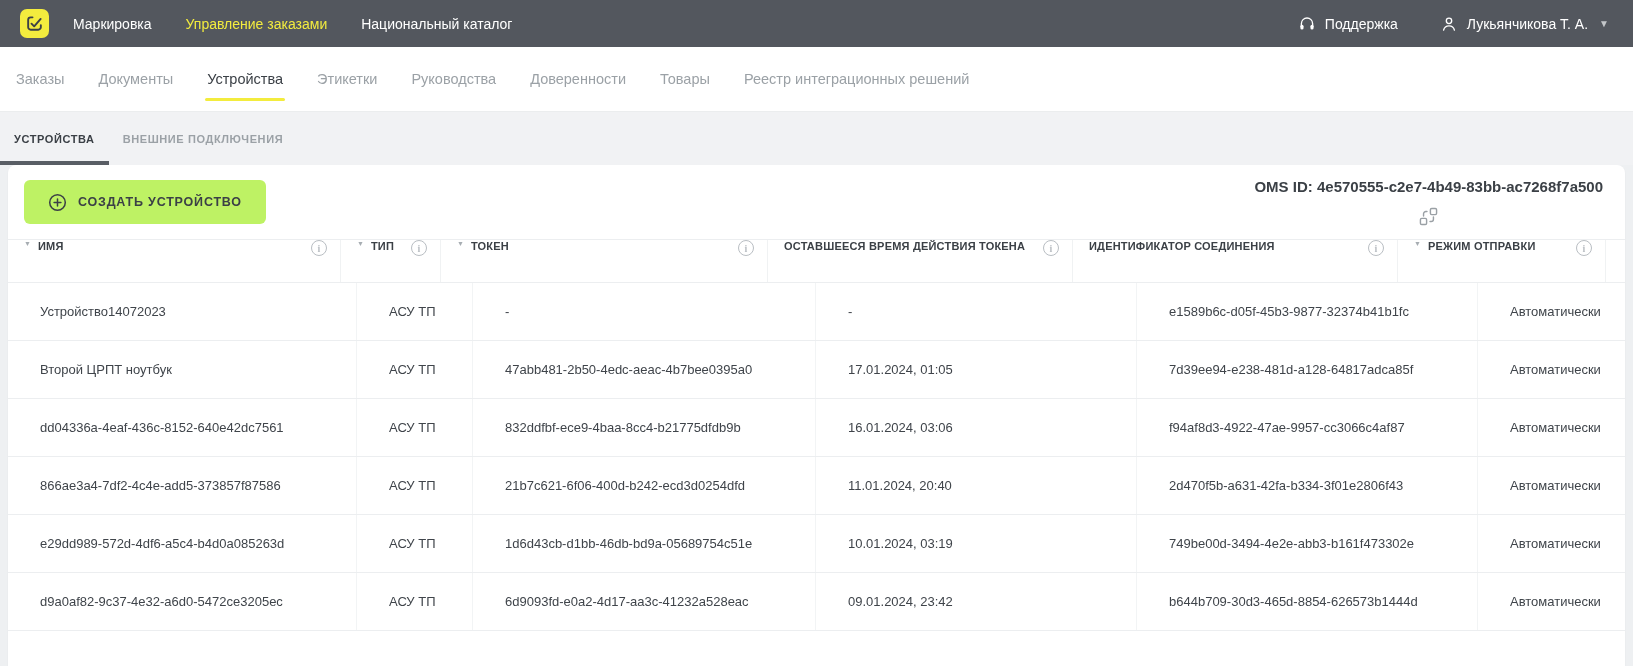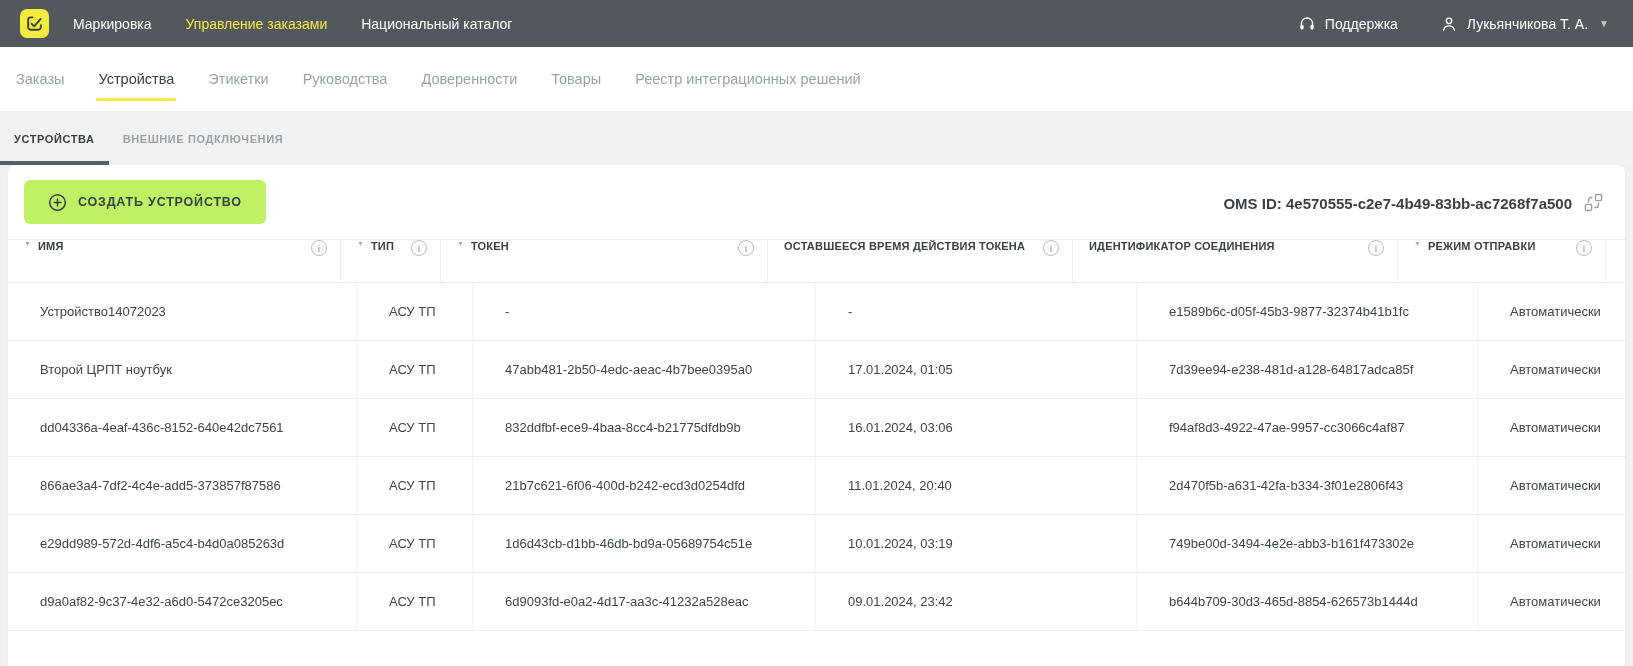--- a/index.html
+++ b/index.html
@@ -99,21 +99,21 @@
   .create-btn {
     height: 44px;
     background: #bef264;
     border: none; border-radius: 6px;
     display: flex; align-items: center; gap: 11px;
     padding: 0 24px;
     font-family: "Liberation Sans", sans-serif;
     font-size: 12.5px; font-weight: bold; letter-spacing: 0.8px;
     color: #3b4046; cursor: pointer;
   }
-  .oms-block { display: flex; align-items: flex-end; gap: 12px; }
+  .oms-block { display: flex; align-items: center; gap: 12px; flex-direction: column; }
   .oms-id { font-size: 15px; font-weight: bold; color: #3b4046; white-space: nowrap; }
   .copy-icon { cursor: pointer; display: flex; }
 
   
   .thead {
     display: flex;
     height: 44px;
     border-top: 1px solid #eceef0;
     border-bottom: 1px solid #eceef0;
   }
@@ -201,20 +201,21 @@
         </svg>
       </span>
       <span>Лукьянчикова Т. А.</span>
       <span class="caret">▼</span>
     </div>
   </div>
 </div>
 
 <div class="tabsrow" id="maintabs">
     <div class="main-tab">Заказы</div>
+    <div class="main-tab">Документы</div>
     <div class="main-tab active">Устройства</div>
     <div class="main-tab">Этикетки</div>
     <div class="main-tab">Руководства</div>
     <div class="main-tab">Доверенности</div>
     <div class="main-tab">Товары</div>
     <div class="main-tab">Реестр интеграционных решений</div>
   </div>
 
 <div class="subtabsrow" id="subtabs">
     <div class="sub-tab active">УСТРОЙСТВА</div>

